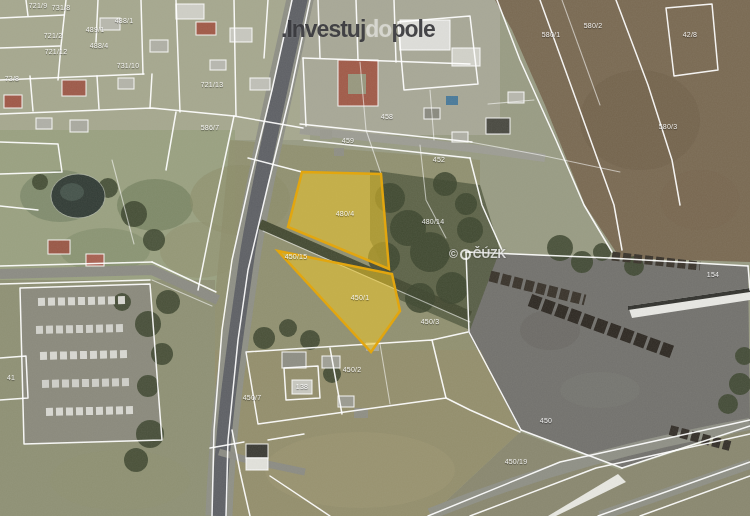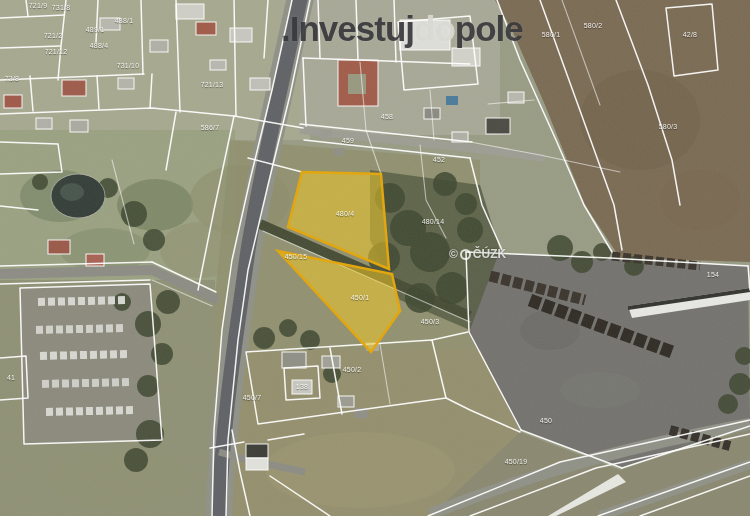--- a/index.html
+++ b/index.html
@@ -13,21 +13,21 @@
   .cad.faint{stroke-opacity:.55;stroke-width:1.1;}
   .bld{stroke:#ffffff;stroke-width:1.1;stroke-opacity:.85;}
   .parcel-label{
     position:absolute;transform:translate(-50%,-50%);
     font-size:7px;line-height:8px;color:var(--label,#fff);
     opacity:.88;text-shadow:0 1px 1px rgba(0,0,0,.55);white-space:nowrap;
     letter-spacing:.2px;
   }
   #logo{
     position:absolute;left:281px;top:11px;height:36px;
-    font-size:35px;font-weight:bold;letter-spacing:-1px;line-height:36px;
+    font-size:23px;font-weight:bold;letter-spacing:-1px;line-height:36px;
     opacity:.93;text-shadow:0 0 2px rgba(255,255,255,.18);
     user-select:none;white-space:nowrap;
   }
   #watermark{
     position:absolute;left:449px;top:247px;display:flex;align-items:center;gap:2px;
     font-size:12px;font-weight:bold;color:rgba(255,255,255,.78);
     text-shadow:0 0 2px rgba(0,0,0,.45);
   }
   #watermark .ring{
     display:inline-block;width:11px;height:11px;border-radius:50%;

